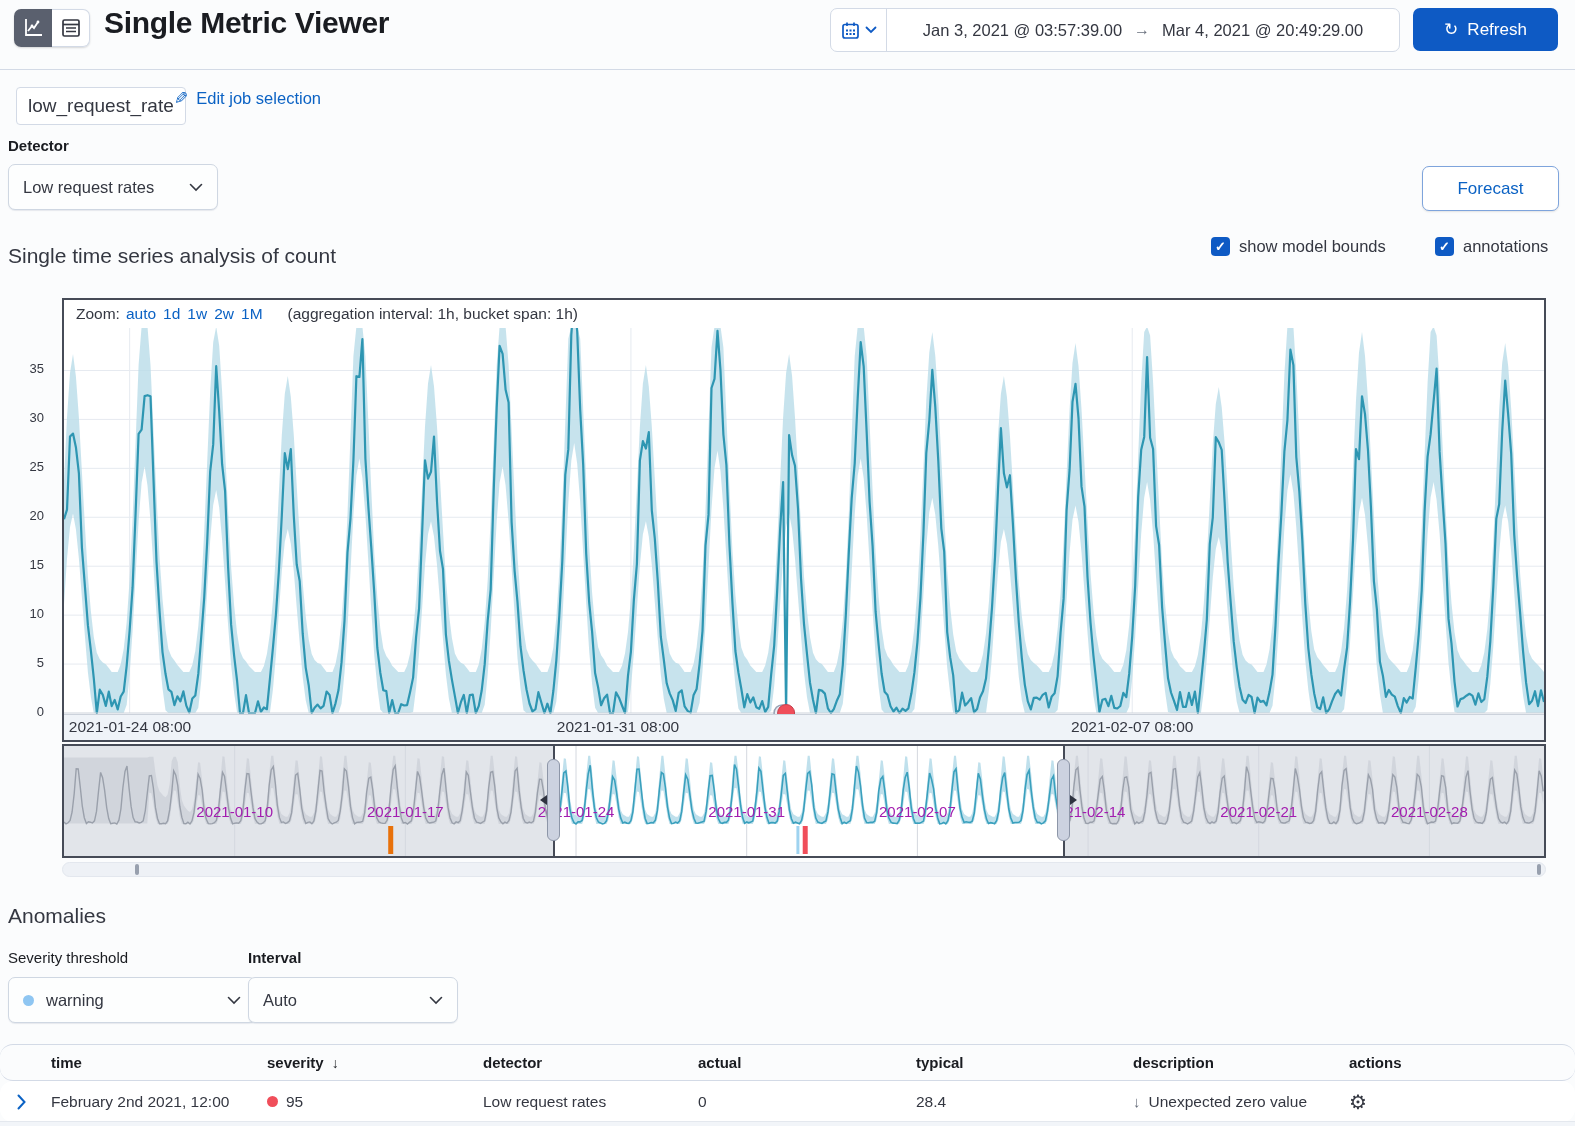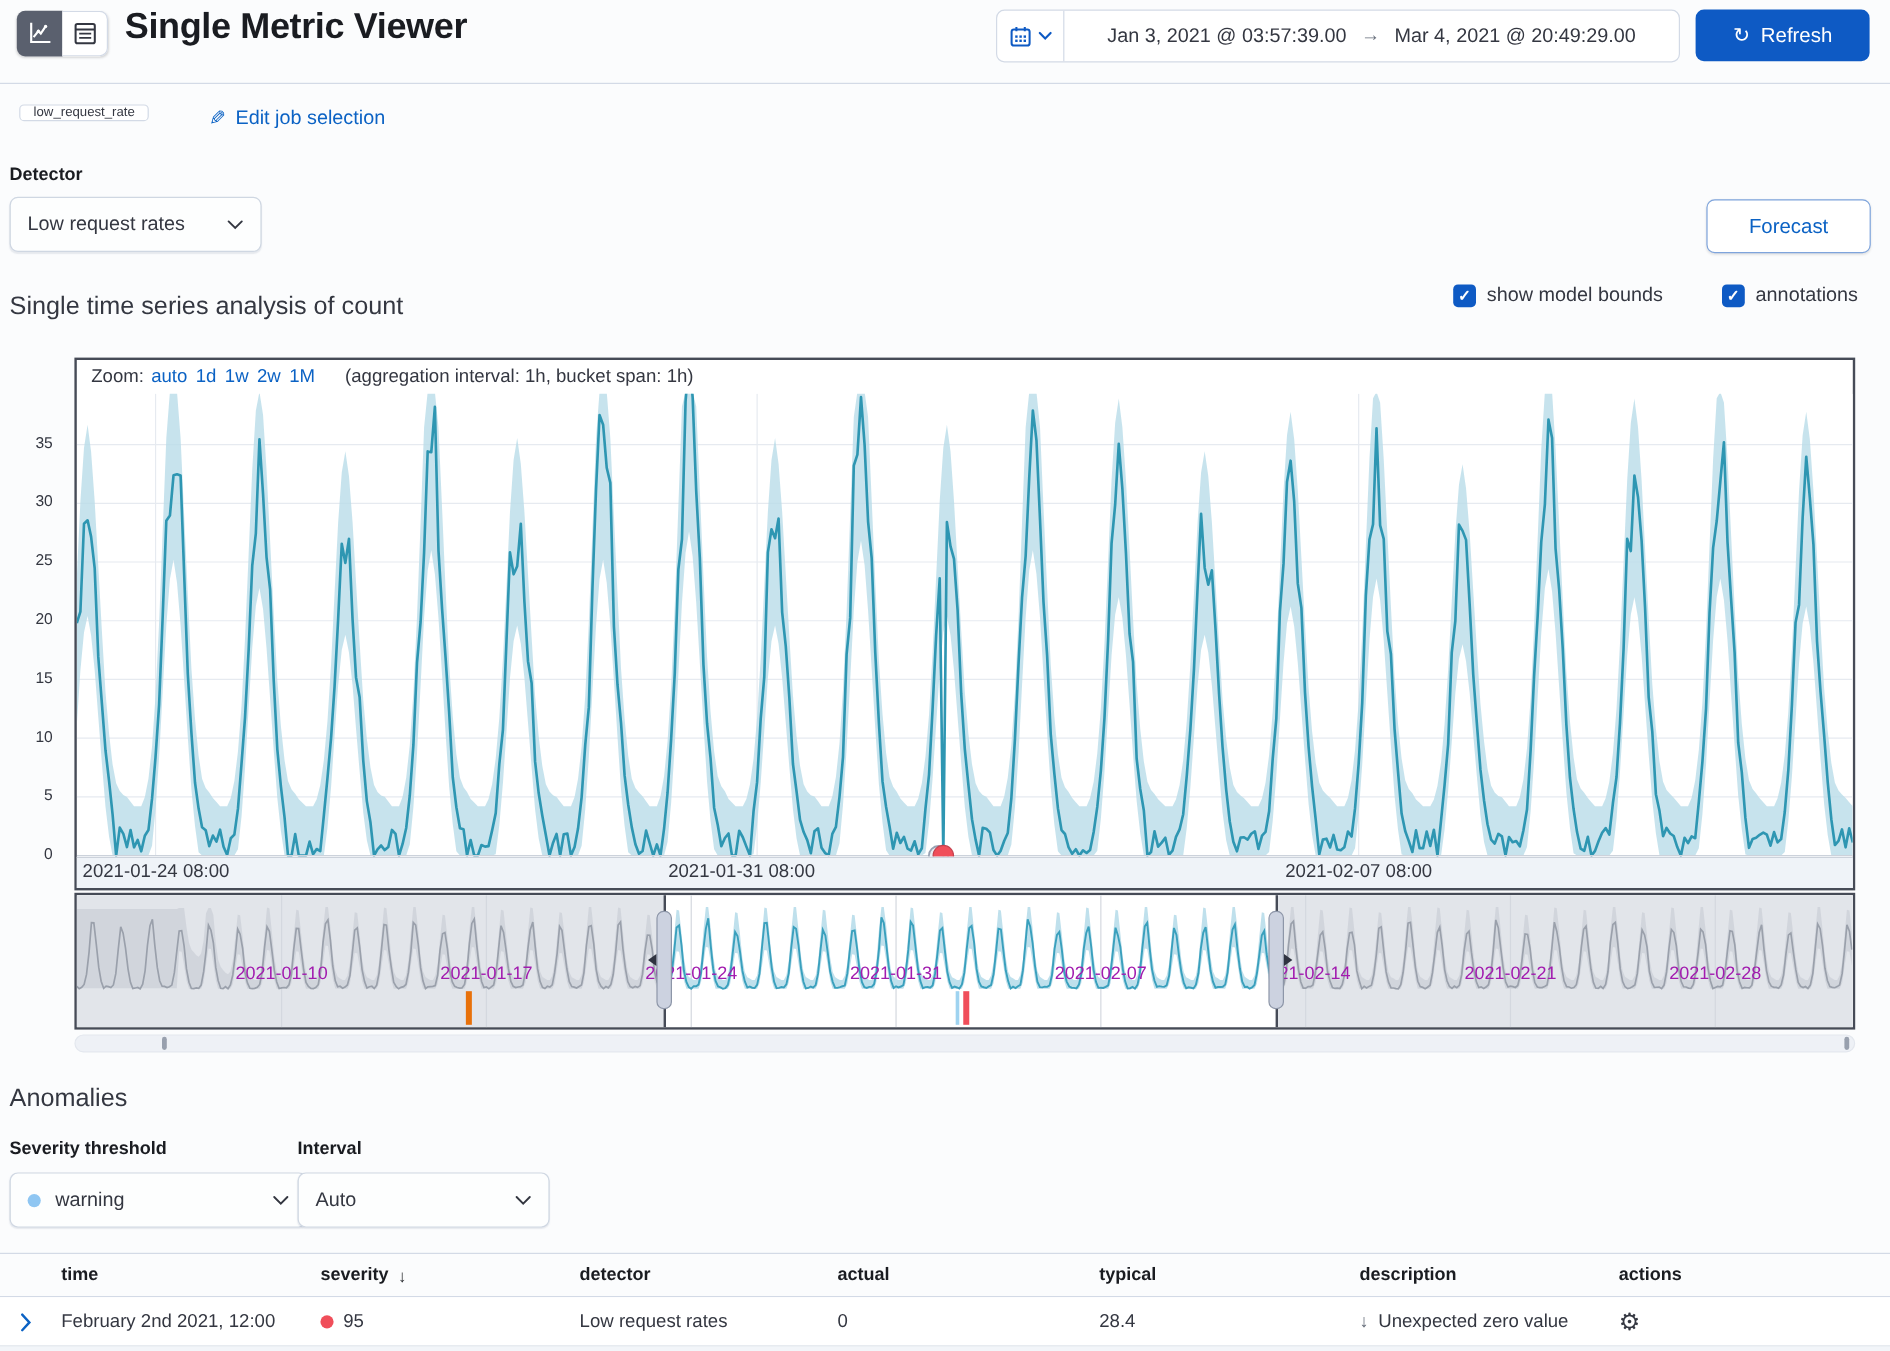--- a/index.html
+++ b/index.html
@@ -25,22 +25,22 @@
   .dp-arrow { color:#69707d; font-size:16px; }
 
   .refresh-btn { left:1413px; top:8px; width:145px; height:43px; background:#0e5ac4; border:none;
     border-radius:7px; color:#fff; font-size:17px; font-family:inherit; display:flex; align-items:center;
     justify-content:center; gap:9px; cursor:pointer; }
   .refresh-glyph { font-size:17px; }
 
   .header-divider { left:0; top:69px; width:1575px; height:1px; background:#d3dae6; }
 
   
-  .badge { left:16px; top:87px; height:14px; padding:0 11px; background:#fff; border:1px solid #d3dae6;
-    border-radius:4px; font-size:11px; display:flex; align-items:center; color:#343741; }
+  .badge { left:16px; top:87px; height:38px; padding:0 11px; background:#fff; border:1px solid #d3dae6;
+    border-radius:4px; font-size:19px; display:flex; align-items:center; color:#343741; }
   .edit-link { left:174px; top:88px; display:flex; align-items:center; gap:8px; color:#0b62c4;
     font-size:16.5px; cursor:pointer; }
   .pencil { font-size:17px; transform:scaleX(-1) rotate(0deg); display:inline-block; }
 
   
   .detector-label { left:8px; top:137px; font-size:15px; font-weight:bold; color:#1a1c21; }
   .select-box { background:#fdfefe; border:1px solid #cfd7e2; border-radius:7px;
     box-shadow:0 1px 1px rgba(152,162,179,.2); display:flex; align-items:center; padding:0 14px;
     font-size:16.5px; color:#343741; cursor:pointer; }
   .detector-select { left:8px; top:164px; width:210px; height:46px; }
@@ -84,29 +84,29 @@
   .tri-left { left:-8px; border-right:7px solid #2f3340; }
   .tri-right { right:-8px; border-left:7px solid #2f3340; }
 
   .scroll-strip { left:62px; top:862px; width:1484px; height:15px; background:#eef1f6;
     border:1px solid #e3e7ee; border-radius:8px; }
   .scroll-pill { position:absolute; top:1px; width:4px; height:11px; background:#98a0ae; border-radius:2px; cursor:pointer; }
   .pill-l { left:72px; } .pill-r { left:1474px; }
 
   
   .anomalies-heading { left:8px; top:904px; font-size:21px; color:#343741; }
-  .sev-label { left:8px; top:949px; font-size:15px; font-weight:bold; color:#1a1c21; }
+  .sev-label { left:8px; top:949px; font-size:15px; font-weight:normal; color:#1a1c21; }
   .int-label { left:248px; top:949px; font-size:15px; font-weight:bold; color:#1a1c21; }
   .sev-select { left:8px; top:977px; width:248px; height:46px; }
   .int-select { left:248px; top:977px; width:210px; height:46px; }
   .warn-dot { width:11px; height:11px; border-radius:50%; background:#8fc6f2; margin-right:12px; }
 
   
   .anomaly-table { left:0; top:1044px; width:1575px; }
-  .t-row { display:grid; grid-template-columns:51px 216px 216px 215px 218px 217px 216px 1fr; align-items:center; }
+  .t-row { display:grid; grid-template-columns:51px 216px 216px 215px 218px 217px 216px 1fr; align-items:center;border-radius:13px; }
   .t-head { height:37px; border-top:1px solid #d3dae6; border-bottom:1px solid #d3dae6; }
   .t-head .cell { font-size:15px; font-weight:bold; color:#1a1c21; }
   .t-body { height:41px; background:#fff; }
   .t-body .cell { font-size:15.5px; color:#343741; }
   .cell { display:flex; align-items:center; gap:8px; }
   .cell.first { padding-left:16px; }
   .sort-arrow { font-size:14px; font-weight:normal; }
   .sev-dot { width:11px; height:11px; border-radius:50%; background:#f04e5a; }
   .desc-arrow { color:#69707d; font-size:15px; }
   .gear { font-size:20px; color:#343741; cursor:pointer; line-height:1; }

